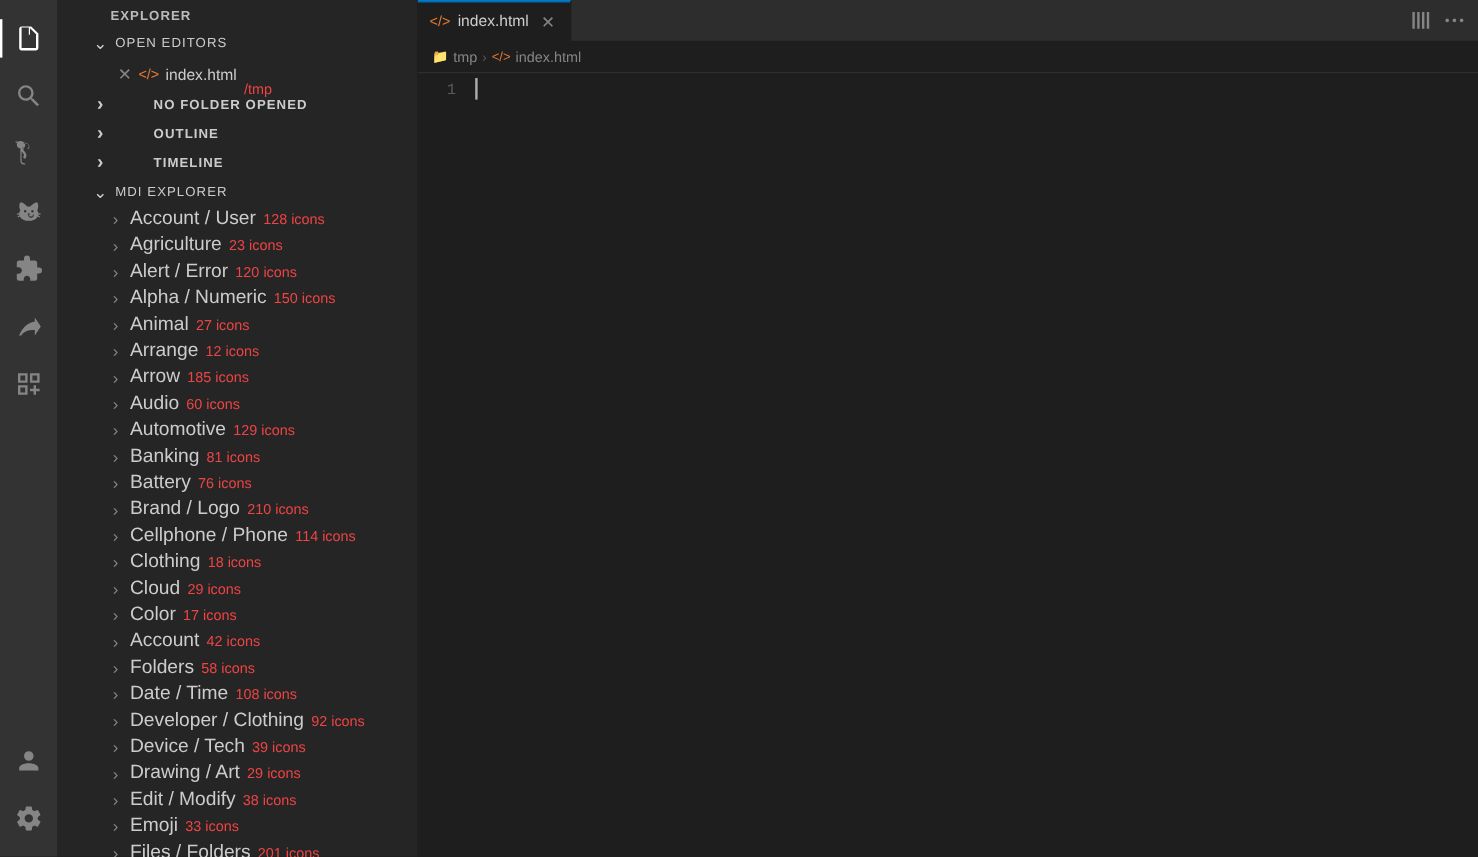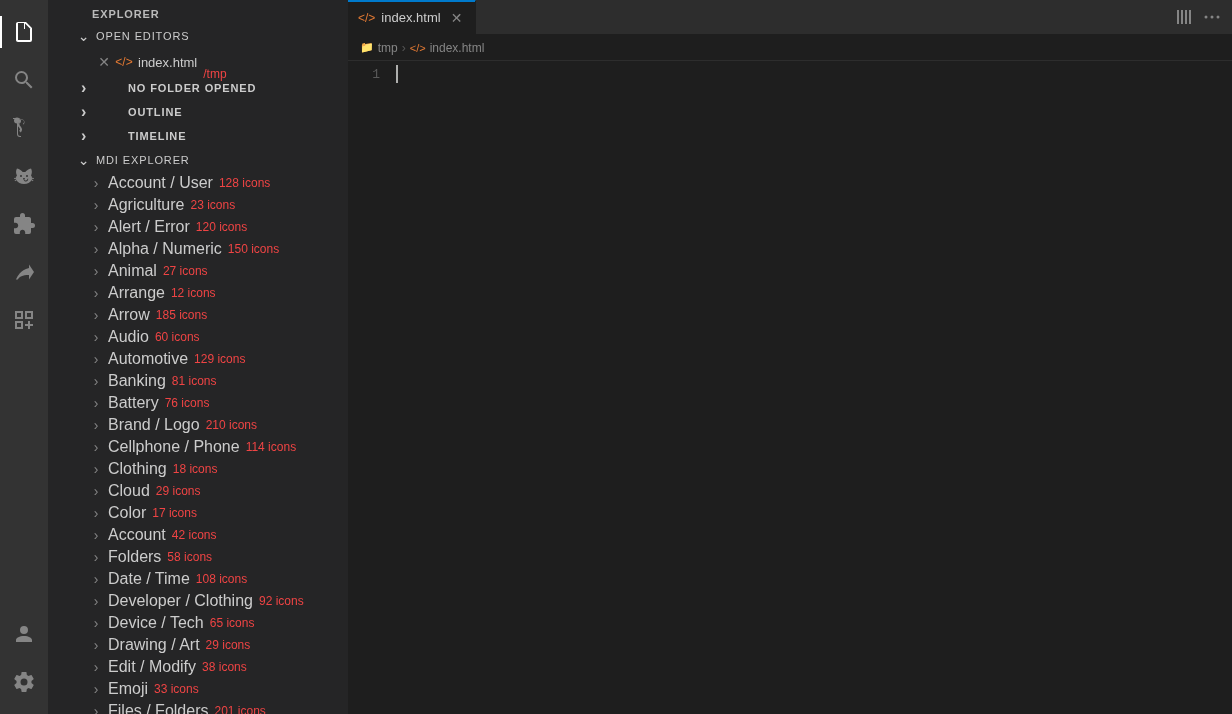--- a/index.html
+++ b/index.html
@@ -540,21 +540,21 @@
         <span class="tree-count">108 icons</span>
       </div>
       <div class="tree-item">
         <span class="tree-chevron">›</span>
         <span class="tree-label">Developer / Clothing</span>
         <span class="tree-count">92 icons</span>
       </div>
       <div class="tree-item">
         <span class="tree-chevron">›</span>
         <span class="tree-label">Device / Tech</span>
-        <span class="tree-count">65 icons</span>
+        <span class="tree-count">39 icons</span>
       </div>
       <div class="tree-item">
         <span class="tree-chevron">›</span>
         <span class="tree-label">Drawing / Art</span>
         <span class="tree-count">29 icons</span>
       </div>
       <div class="tree-item">
         <span class="tree-chevron">›</span>
         <span class="tree-label">Edit / Modify</span>
         <span class="tree-count">38 icons</span>

